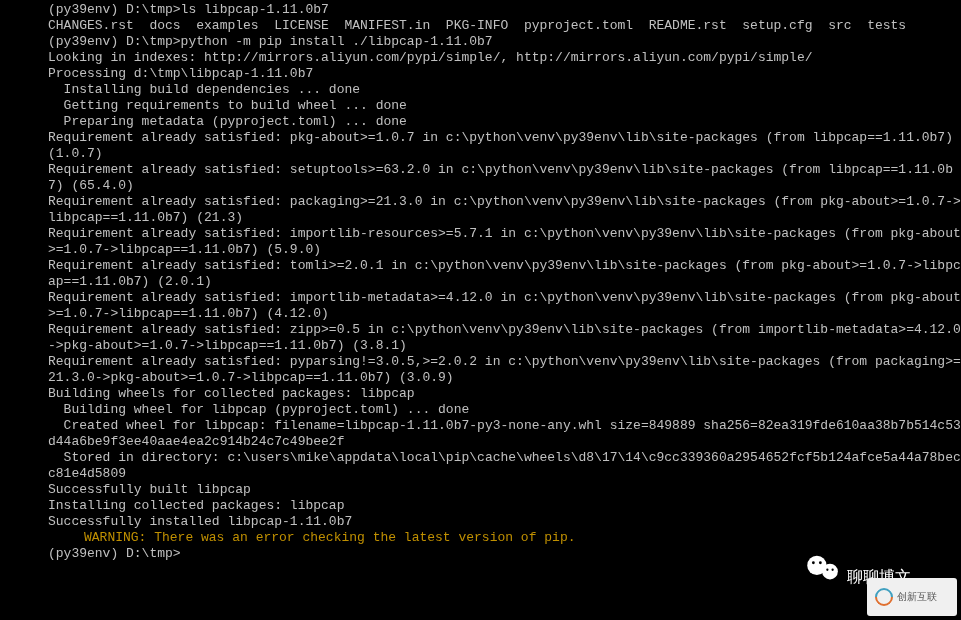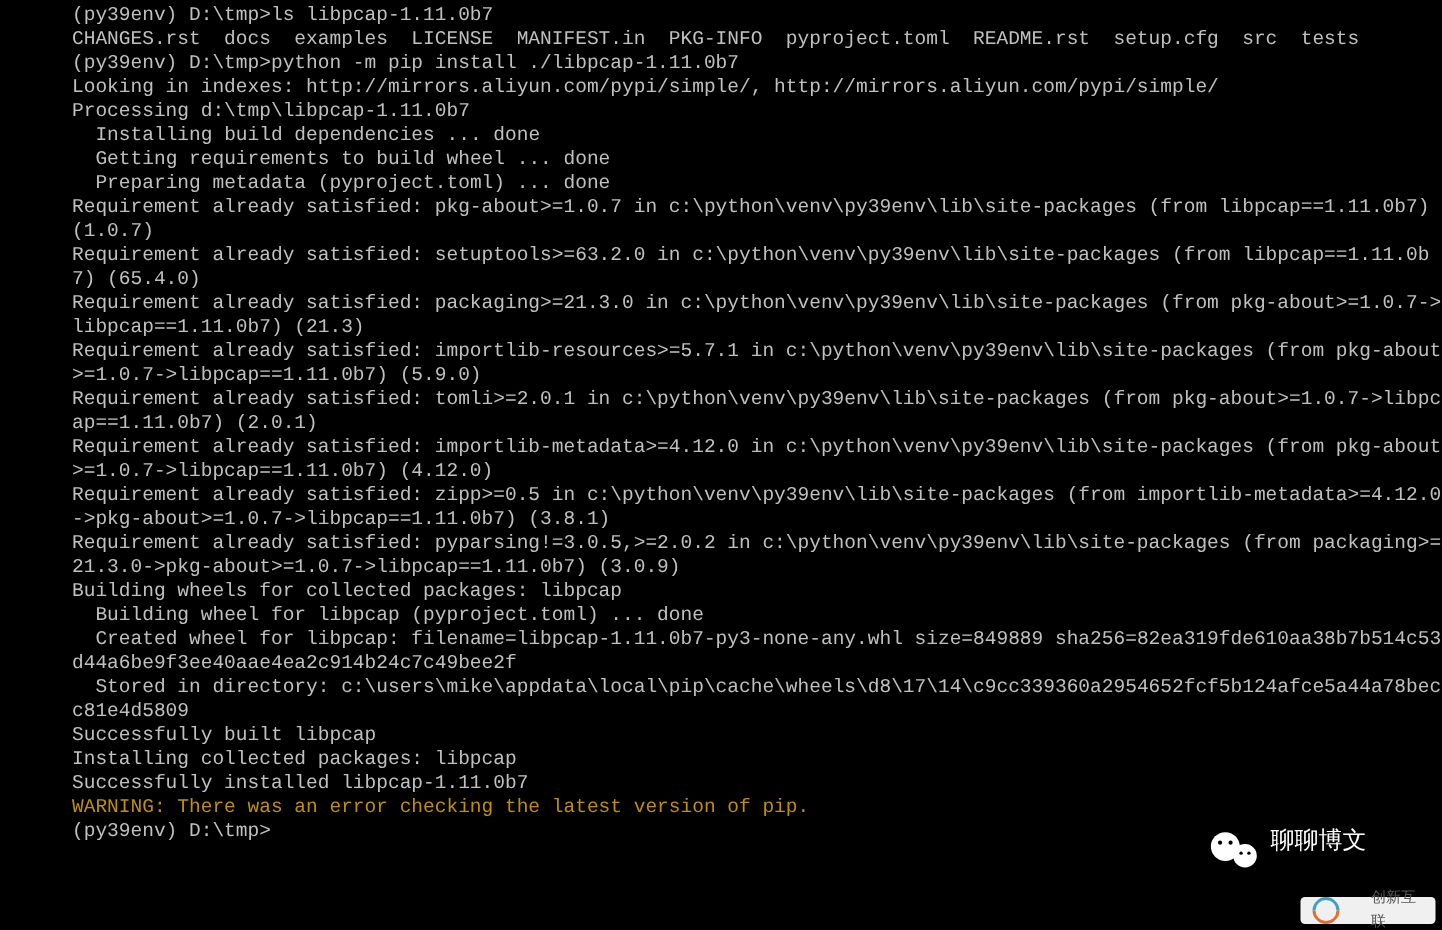--- a/index.html
+++ b/index.html
@@ -22,53 +22,54 @@
     .terminal {
       white-space: pre-wrap;
       word-break: break-all;
       padding-left: 48px;
     }
     .line {
       display: block;
     }
     .warning {
       color: #c09000;
+      margin-left: 36px;
     }
     .watermark1 {
       position: absolute;
       right: 50px;
       bottom: 35px;
       color: #ffffff;
       font-family: sans-serif;
       font-size: 16px;
       display: flex;
-      align-items: flex-start;
+      align-items: flex-end;
       gap: 6px;
       margin-top: 28px;
     }
     .watermark1 svg {
       width: 36px;
       height: 28px;
       fill: #ffffff;
     }
     .watermark2 {
       position: absolute;
       right: 4px;
       bottom: 4px;
       background: #f0f0f0;
       color: #555;
       font-family: sans-serif;
       font-size: 10px;
       padding: 4px 8px;
       border-radius: 3px;
       display: flex;
       align-items: center;
-      gap: 21px;
+      gap: 4px;
       width: 90px;
-      height: 18px;
+      height: 38px;
     }
     .watermark2 .ring {
       width: 18px;
       height: 18px;
       border: 2px solid #40a0c0;
       border-right-color: #e07030;
       border-bottom-color: #e07030;
       border-radius: 50%;
       transform: rotate(45deg);
       flex-shrink: 0;

